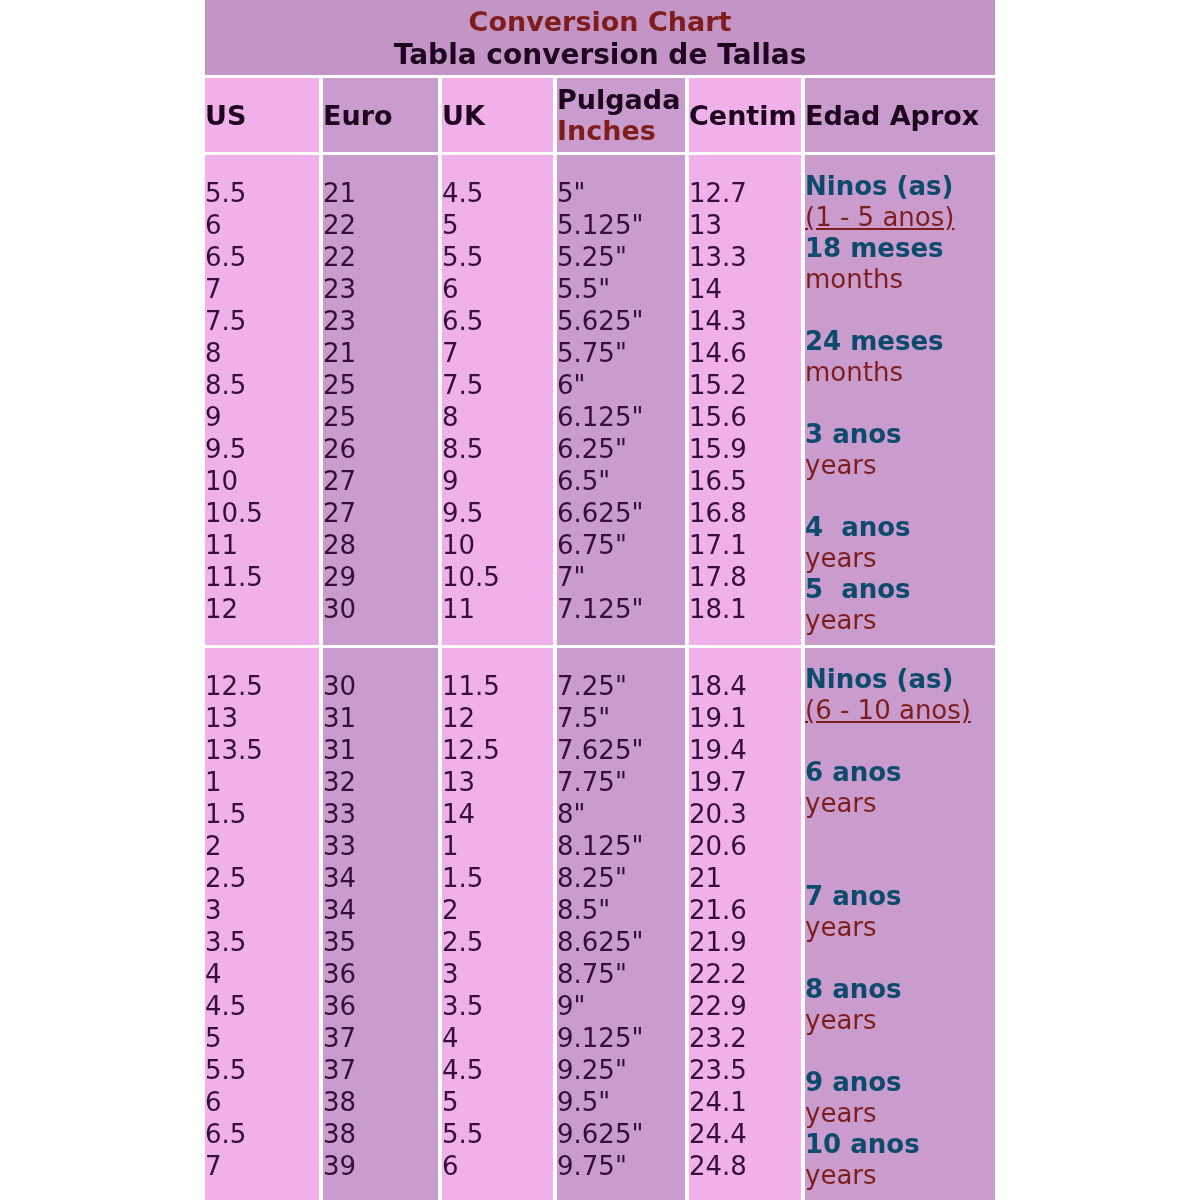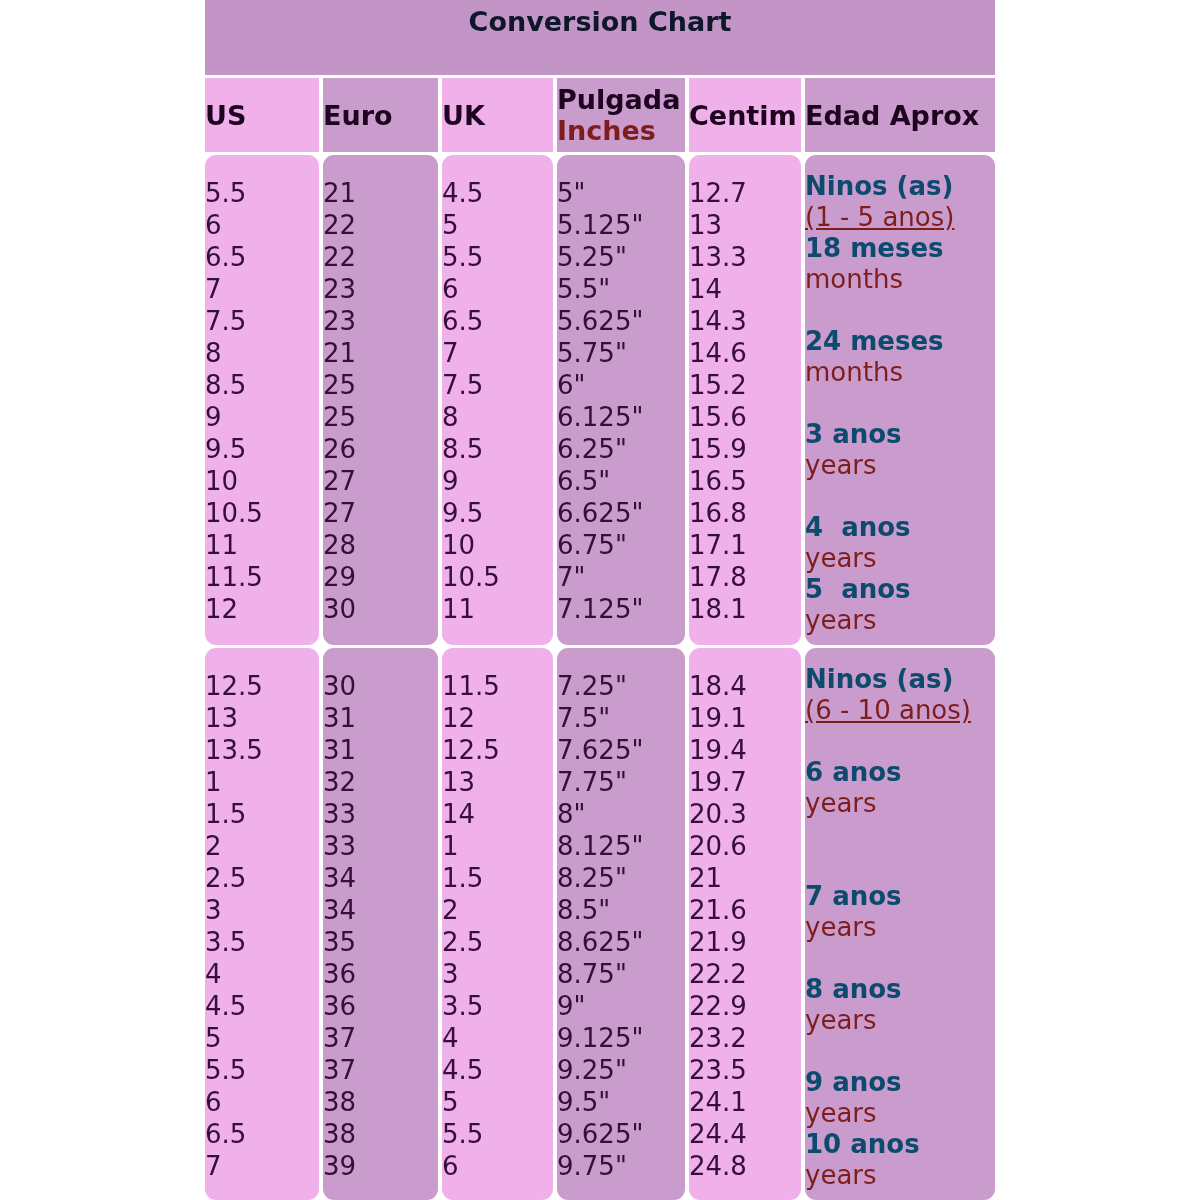--- a/index.html
+++ b/index.html
@@ -20,48 +20,49 @@
     column-gap:4px;row-gap:3px;
     background:#ffffff;
   }
 
   .title-band{
     grid-column:1/-1;
     background:#c395c7;
     text-align:center;
     padding-top:5px;
   }
-  .title-en{font-size:27px;font-weight:bold;color:#0f172a;line-height:33px;}
+  .title-en{font-size:27px;font-weight:bold;color:#7f1d1d;line-height:33px;}
   .title-es{font-size:28px;font-weight:bold;color:#1e041f;line-height:34px;}
 
   .cell{overflow:hidden;box-sizing:border-box;}
   .light{background:#f0b0ea;}
   .dark{background:#c99ccd;}
 
   .hdr{
     display:flex;flex-direction:column;justify-content:center;
     font-weight:bold;font-size:27px;color:#1e041f;line-height:31px;
   }
 
-  .data{padding-top:22px;font-size:26px;color:#350f3a;line-height:32px;border-radius:11px;}
+  .data{padding-top:22px;font-size:26px;color:#350f3a;line-height:32px;}
   .age{padding-top:16px;line-height:31px;}
 
   .line{white-space:pre;min-height:1em;}
   .bold{font-weight:bold;color:#0c4a6e;}
   .plain{color:#7f1d1d;text-decoration:underline;}
   .link{color:#7f1d1d;}
 </style>
 </head>
 <body>
 
 <div class="page">
   <div class="chart">
 
     <div class="title-band">
       <div class="title-en">Conversion Chart</div>
+      <div class="title-es">Tabla conversion de Tallas</div>
     </div>
 
     <div class="cell hdr light">
       <span>US</span>
     </div>
     <div class="cell hdr dark">
       <span>Euro</span>
     </div>
     <div class="cell hdr light">
       <span>UK</span>

